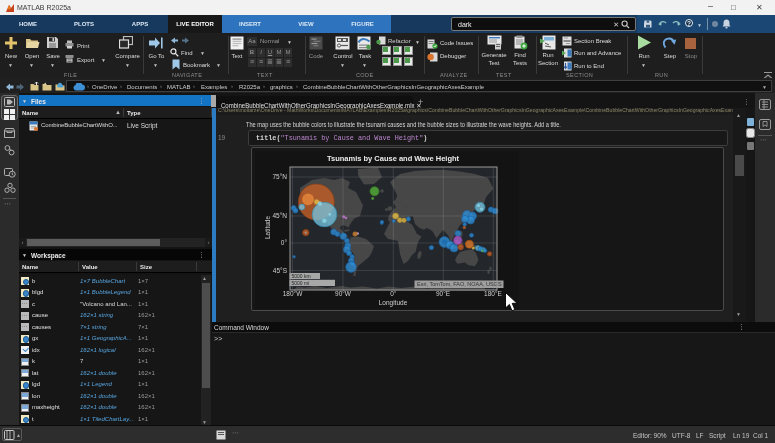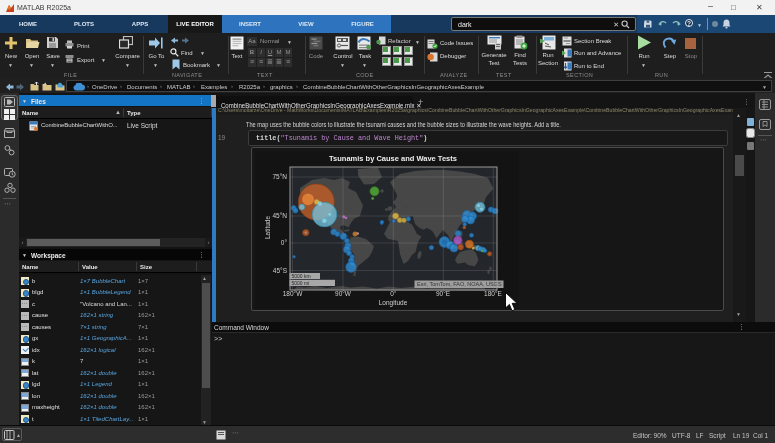--- a/index.html
+++ b/index.html
@@ -577,21 +577,21 @@
         <span style="position:absolute;left:2px;top:0px;font-size:6px;color:#8d8769;transform:scale(0.86);transform-origin:0 0;white-space:nowrap;">C:\Users\moltarze\OneDrive - MathWorks\Documents\MATLAB\Examples\R2025a\graphics\CombineBubbleChartWithOtherGraphicsInGeographicAxesExample\CombineBubbleChartWithOtherGraphicsInGeographicAxesExamp...</span>
       </div>
       <div style="position:absolute;left:0;top:22px;width:517px;height:207px;background:#1f1f1f;">
         <div style="position:absolute;left:30px;top:6px;font-size:6.8px;color:#d6d6d6;white-space:nowrap;transform:scaleX(0.83);transform-origin:0 0;">The map uses the bubble colors to illustrate the tsunami causes and the bubble sizes to illustrate the wave heights. Add a title.</div>
         <div style="position:absolute;left:2px;top:19px;font-size:6.5px;color:#8a8a8a;">19</div>
         <div style="position:absolute;left:32px;top:14.5px;width:480px;height:16px;background:#181818;border:1px solid #3c3c3c;border-radius:2px;">
           <span style="position:absolute;left:7px;top:3.5px;font-family:'Liberation Mono',monospace;font-size:6.8px;color:#d4d4d4;font-weight:bold;">title(<span style="color:#bd87d0;font-weight:normal;">"Tsunamis by Cause and Wave Height"</span>)</span>
         </div>
         <div style="position:absolute;left:35px;top:32px;width:473px;height:164px;background:#161616;border:1px solid #4a4a4a;border-radius:2px;">
           <div id="fig" style="position:absolute;left:3px;top:3px;width:264px;height:158px;background:#131313;">
-            <div style="position:absolute;left:0px;top:3px;width:276px;text-align:center;font-size:7.5px;font-weight:bold;color:#ececec;">Tsunamis by Cause and Wave Tests</div>
+            <div style="position:absolute;left:0px;top:3px;width:276px;text-align:center;font-size:7.5px;font-weight:bold;color:#ececec;">Tsunamis by Cause and Wave Height</div>
             <div class="ylab" style="top:22px;">75°N</div>
             <div class="ylab" style="top:61px;">45°N</div>
             <div class="ylab" style="top:88px;">0°</div>
             <div class="ylab" style="top:115.5px;">45°S</div>
             <div style="position:absolute;left:-3px;top:73px;font-size:6.5px;color:#cfcfcf;transform:rotate(-90deg);transform-origin:center;width:30px;text-align:center;">Latitude</div>
             <div class="xlab" style="left:25.5px;">180°W</div>
             <div class="xlab" style="left:76px;">90°W</div>
             <div class="xlab" style="left:126.3px;">0°</div>
             <div class="xlab" style="left:176px;">90°E</div>
             <div class="xlab" style="left:226px;">180°E</div>

